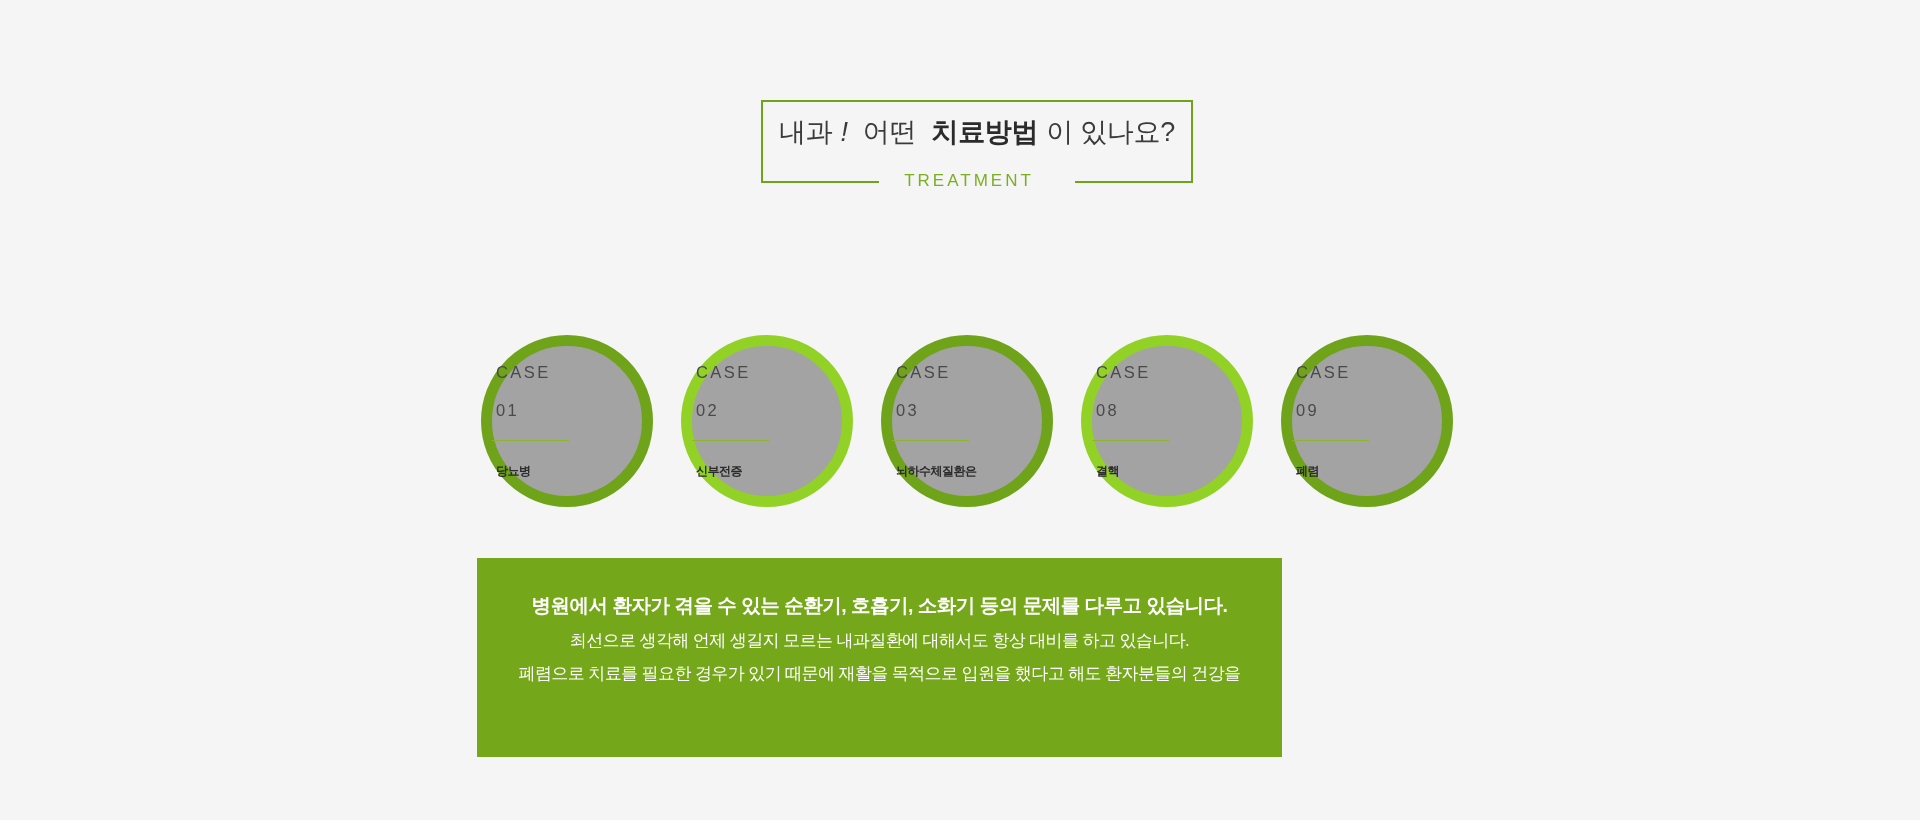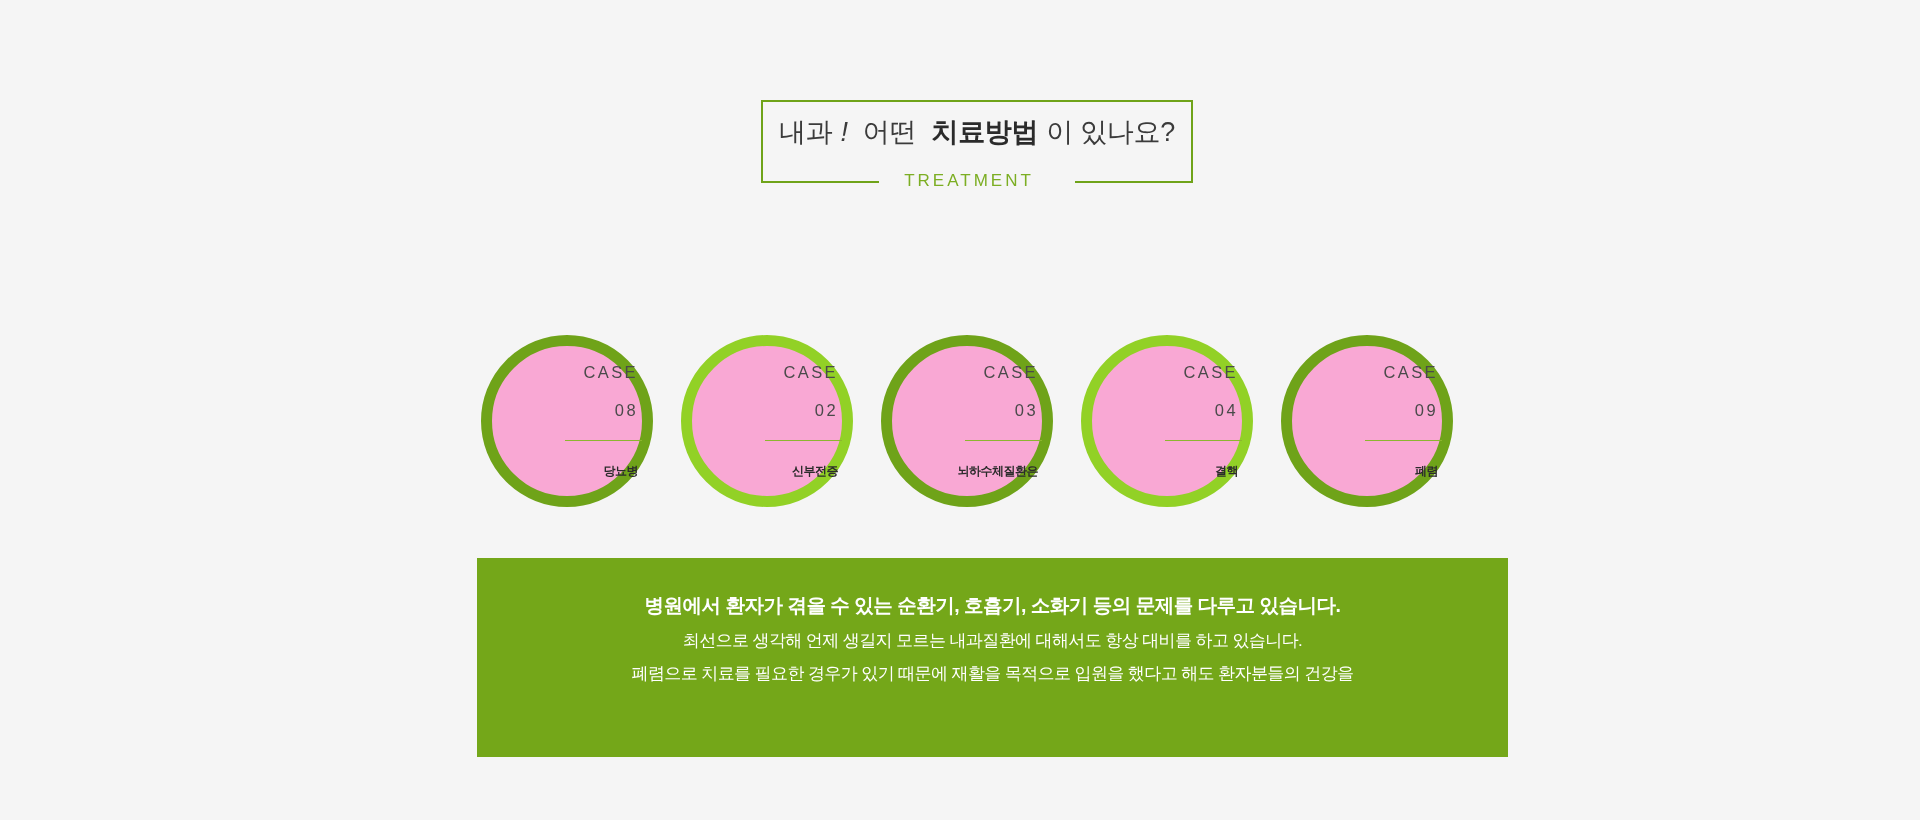--- a/index.html
+++ b/index.html
@@ -112,25 +112,25 @@
     width: 1000px;
     height: 175px;
   }
 
   .circle {
     position: absolute;
     top: 0;
     width: 172px;
     height: 172px;
     border-radius: 50%;
-    background: #f9a8d4;
+    background: #a3a3a3;
     border: 11px solid #6fa319;
     display: flex;
     flex-direction: column;
-    align-items: flex-end;
+    align-items: flex-start;
     justify-content: center;
     gap: 9px;
   }
   .circle.light { border-color: #92d126; }
 
   .circle:nth-of-type(1) { left: 0px; }
   .circle:nth-of-type(2) { left: 200px; }
   .circle:nth-of-type(3) { left: 400px; }
   .circle:nth-of-type(4) { left: 600px; }
   .circle:nth-of-type(5) { left: 800px; }
@@ -164,21 +164,21 @@
     font-weight: 700;
     letter-spacing: -0.5px;
     white-space: nowrap;
   }
 
   
   .panel {
     position: absolute;
     left: 461px;
     top: 542px;
-    width: 1031px;
+    width: 805px;
     height: 199px;
     background: #74a719;
     padding-top: 28px;
   }
 
   .panel-head {
     text-align: center;
     color: #ffffff;
     font-size: 19.5px;
     font-weight: 700;
@@ -213,42 +213,42 @@
     <div class="title-main"><span>내과</span><span class="bang">!</span><span> 어떤 </span><span class="em">치료방법</span><span>이 있나요?</span></div>
 
     <div class="title-sub">TREATMENT</div>
   </div>
 
 
   <div class="circles">
 
     <div class="circle">
       <div class="case-label">CASE</div>
+      <div class="case-number">01</div>
+      <div class="case-rule"></div>
+      <div class="case-name">당뇨병</div>
+    </div>
+
+    <div class="circle light">
+      <div class="case-label">CASE</div>
+      <div class="case-number">02</div>
+      <div class="case-rule"></div>
+      <div class="case-name">신부전증</div>
+    </div>
+
+    <div class="circle">
+      <div class="case-label">CASE</div>
+      <div class="case-number">03</div>
+      <div class="case-rule"></div>
+      <div class="case-name">뇌하수체질환은</div>
+    </div>
+
+    <div class="circle light">
+      <div class="case-label">CASE</div>
       <div class="case-number">08</div>
-      <div class="case-rule"></div>
-      <div class="case-name">당뇨병</div>
-    </div>
-
-    <div class="circle light">
-      <div class="case-label">CASE</div>
-      <div class="case-number">02</div>
-      <div class="case-rule"></div>
-      <div class="case-name">신부전증</div>
-    </div>
-
-    <div class="circle">
-      <div class="case-label">CASE</div>
-      <div class="case-number">03</div>
-      <div class="case-rule"></div>
-      <div class="case-name">뇌하수체질환은</div>
-    </div>
-
-    <div class="circle light">
-      <div class="case-label">CASE</div>
-      <div class="case-number">04</div>
       <div class="case-rule"></div>
       <div class="case-name">결핵</div>
     </div>
 
     <div class="circle">
       <div class="case-label">CASE</div>
       <div class="case-number">09</div>
       <div class="case-rule"></div>
       <div class="case-name">폐렴</div>
     </div>

